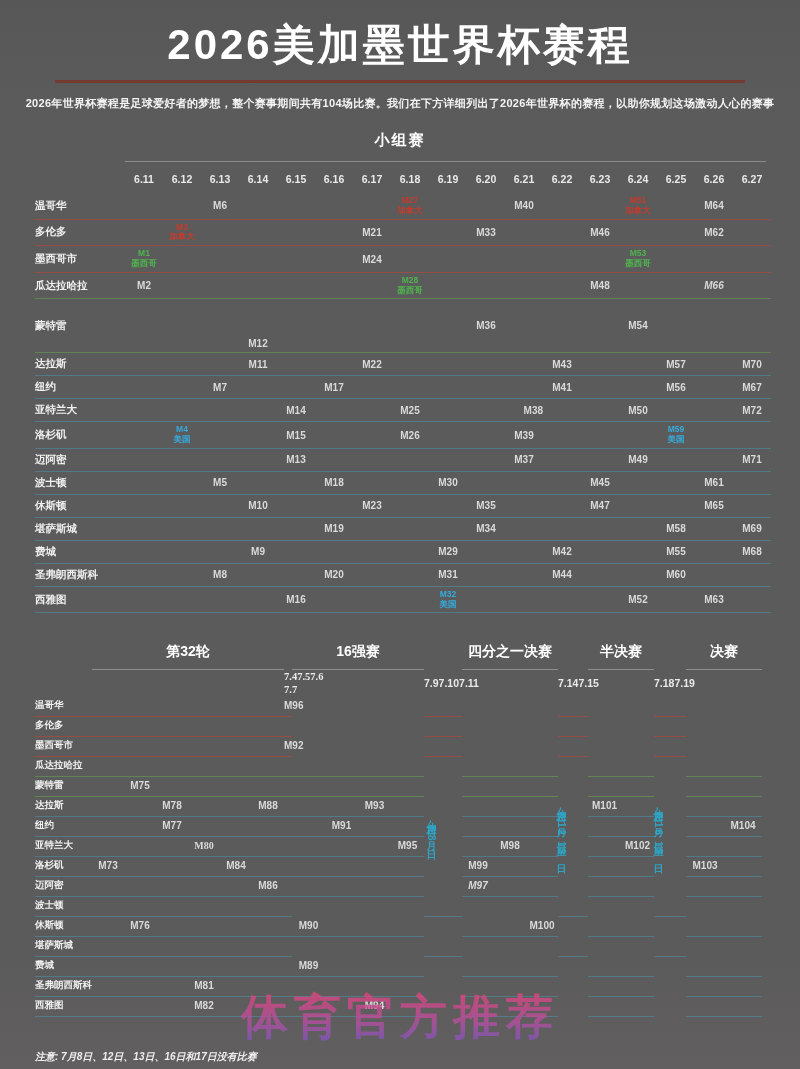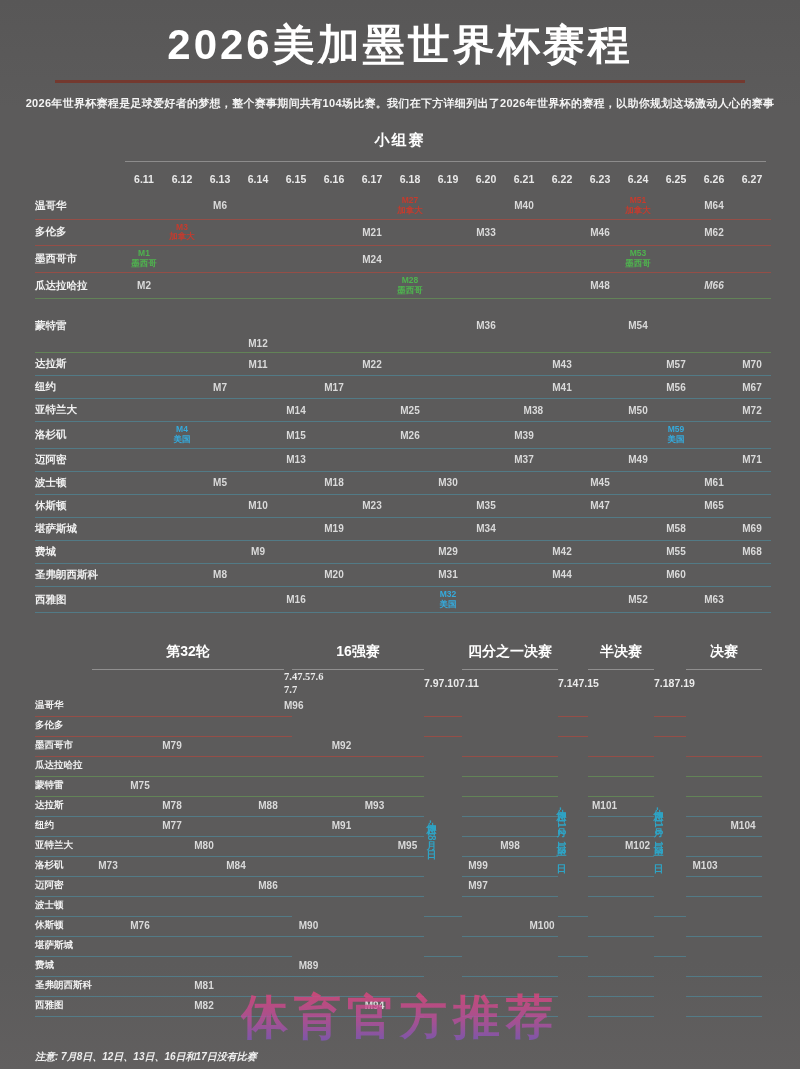--- a/index.html
+++ b/index.html
@@ -314,23 +314,20 @@
         <div class="bseg" style="grid-template-columns: repeat(4, 1fr);"></div>
         <div></div>
         <div class="bseg" style="grid-template-columns: repeat(3, 1fr);"></div>
         <div></div>
         <div class="bseg" style="grid-template-columns: repeat(2, 1fr);"></div>
         <div></div>
         <div class="bseg" style="grid-template-columns: repeat(2, 1fr);"></div>
       </div>
       <div class="ko-row10 krow line-red">
         <div class="klabel bseg">墨西哥市</div>
-        <div class="bseg" style="grid-template-columns: repeat(6, 1fr);">
-          <div class="m" style="grid-area: 1 / 3;">M79</div>
-        </div>
         <div class="bseg"></div>
         <div class="bseg" style="grid-template-columns: repeat(4, 1fr);">
           <div class="m" style="grid-area: 1 / 2;">M92</div>
         </div>
         <div></div>
         <div class="bseg" style="grid-template-columns: repeat(3, 1fr);"></div>
         <div></div>
         <div class="bseg" style="grid-template-columns: repeat(2, 1fr);"></div>
         <div></div>
         <div class="bseg" style="grid-template-columns: repeat(2, 1fr);"></div>
@@ -393,21 +390,21 @@
         <div class="bseg" style="grid-template-columns: repeat(3, 1fr);"></div>
         <div></div>
         <div class="bseg" style="grid-template-columns: repeat(2, 1fr);"></div>
         <div></div>
         <div class="bseg" style="grid-template-columns: repeat(2, 1fr);">
           <div class="m" style="grid-area: 1 / 2;">M104</div>
         </div>
       </div>
       <div class="ko-row10 krow line-teal">
         <div class="klabel bseg">亚特兰大</div>
-        <div class="bseg" style="grid-template-columns: repeat(6, 1fr);">
+        <div class="bseg" style="grid-template-columns: repeat(6, 1fr); font-family: Liberation Serif, serif;">
           <div class="m" style="grid-area: 1 / 4;">M80</div>
         </div>
         <div class="bseg"></div>
         <div class="bseg" style="grid-template-columns: repeat(4, 1fr);">
           <div class="m" style="grid-area: 1 / 4;">M95</div>
         </div>
         <div></div>
         <div class="bseg" style="grid-template-columns: repeat(3, 1fr);">
           <div class="m" style="grid-area: 1 / 2;">M98</div>
         </div>
@@ -439,21 +436,21 @@
       </div>
       <div class="ko-row10 krow line-teal">
         <div class="klabel bseg">迈阿密</div>
         <div class="bseg" style="grid-template-columns: repeat(6, 1fr);">
           <div class="m" style="grid-area: 1 / 6;">M86</div>
         </div>
         <div class="bseg"></div>
         <div class="bseg" style="grid-template-columns: repeat(4, 1fr);"></div>
         <div></div>
         <div class="bseg" style="grid-template-columns: repeat(3, 1fr);">
-          <div class="m" style="grid-area: 1 / 1;">M97</div>
+          <div class="m" style="grid-area: 1 / 1; font-style: italic;">M97</div>
         </div>
         <div></div>
         <div class="bseg" style="grid-template-columns: repeat(2, 1fr);"></div>
         <div></div>
         <div class="bseg" style="grid-template-columns: repeat(2, 1fr);"></div>
       </div>
       <div class="ko-row10 krow line-teal">
         <div class="klabel bseg">波士顿</div>
         <div class="bseg"></div>
         <div class="bseg" style="grid-template-columns: repeat(4, 1fr);"></div>

